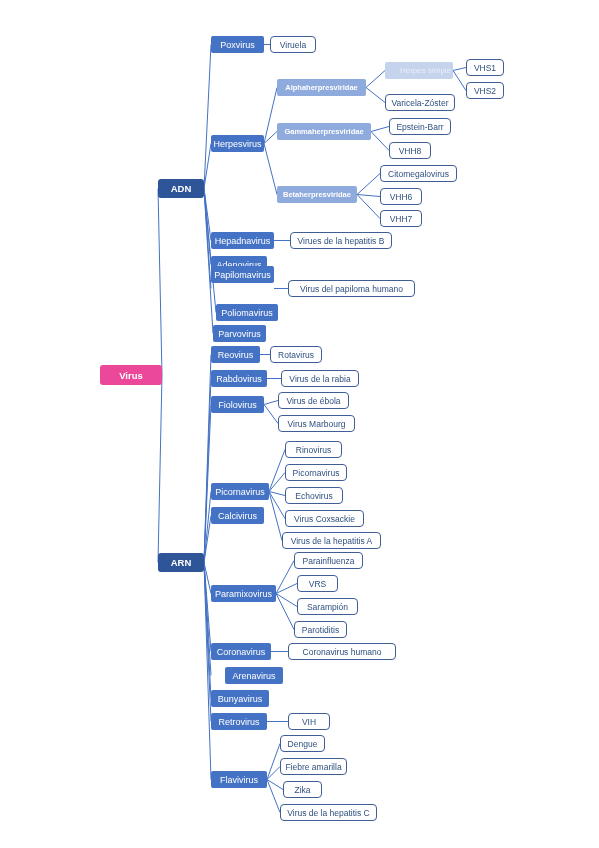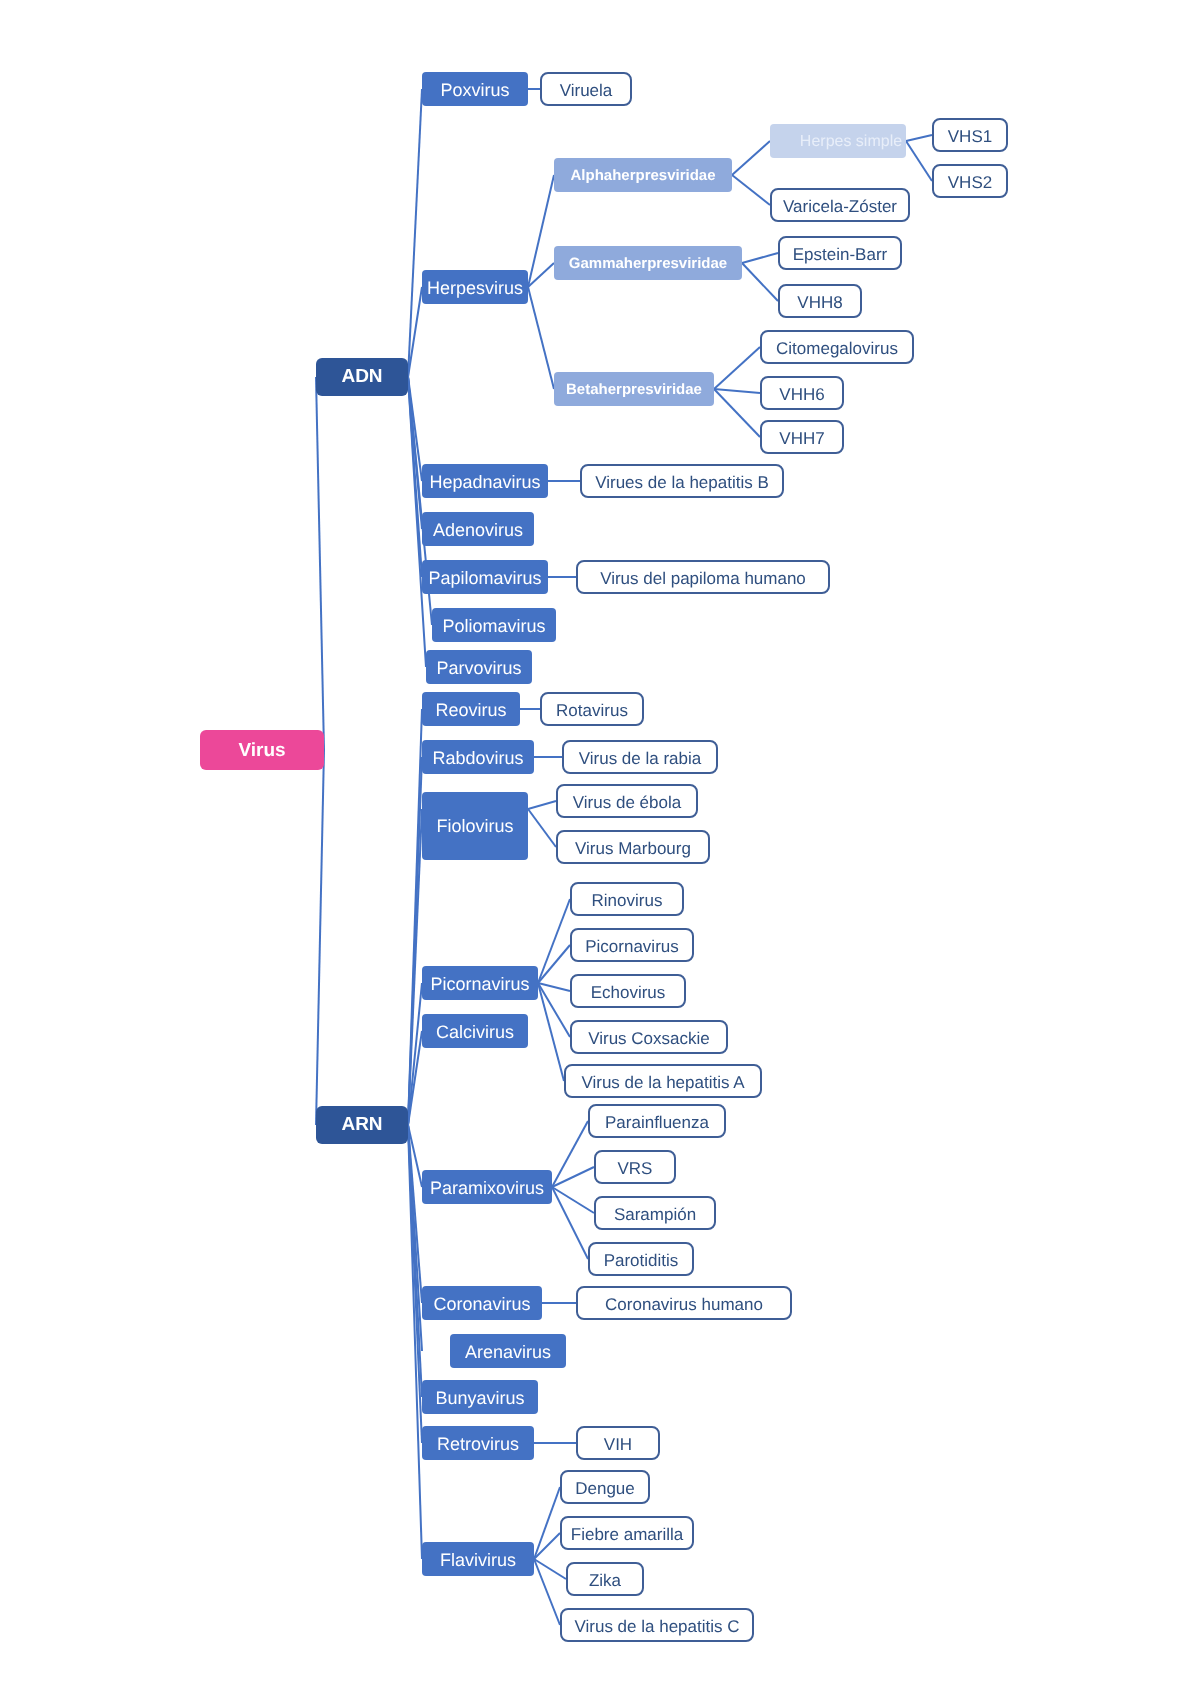--- a/index.html
+++ b/index.html
@@ -90,36 +90,36 @@
       </div>
       <div class="node n-l2" style="left: 211px; top: 135px; width: 53px; height: 17px;">
         <span>Herpesvirus</span>
       </div>
       <div class="node n-l2" style="left: 211px; top: 232px; width: 63px; height: 17px;">
         <span>Hepadnavirus</span>
       </div>
       <div class="node n-l2" style="left: 211px; top: 256px; width: 56px; height: 17px;">
         <span>Adenovirus</span>
       </div>
-      <div class="node n-l2" style="left: 211px; top: 280px; width: 63px; height: 17px;">
+      <div class="node n-l2" style="left: 211px; top: 266px; width: 63px; height: 17px;">
         <span>Papilomavirus</span>
       </div>
       <div class="node n-l2" style="left: 216px; top: 304px; width: 62px; height: 17px;">
         <span>Poliomavirus</span>
       </div>
       <div class="node n-l2" style="left: 213px; top: 325px; width: 53px; height: 17px;">
         <span>Parvovirus</span>
       </div>
       <div class="node n-l2" style="left: 211px; top: 346px; width: 49px; height: 17px;">
         <span>Reovirus</span>
       </div>
       <div class="node n-l2" style="left: 211px; top: 370px; width: 56px; height: 17px;">
         <span>Rabdovirus</span>
       </div>
-      <div class="node n-l2" style="left: 211px; top: 396px; width: 53px; height: 34px;">
+      <div class="node n-l2" style="left: 211px; top: 396px; width: 53px; height: 17px;">
         <span>Fiolovirus</span>
       </div>
       <div class="node n-l2" style="left: 211px; top: 483px; width: 58px; height: 17px;">
         <span>Picornavirus</span>
       </div>
       <div class="node n-l2" style="left: 211px; top: 507px; width: 53px; height: 17px;">
         <span>Calcivirus</span>
       </div>
       <div class="node n-l2" style="left: 211px; top: 585px; width: 65px; height: 17px;">
         <span>Paramixovirus</span>

